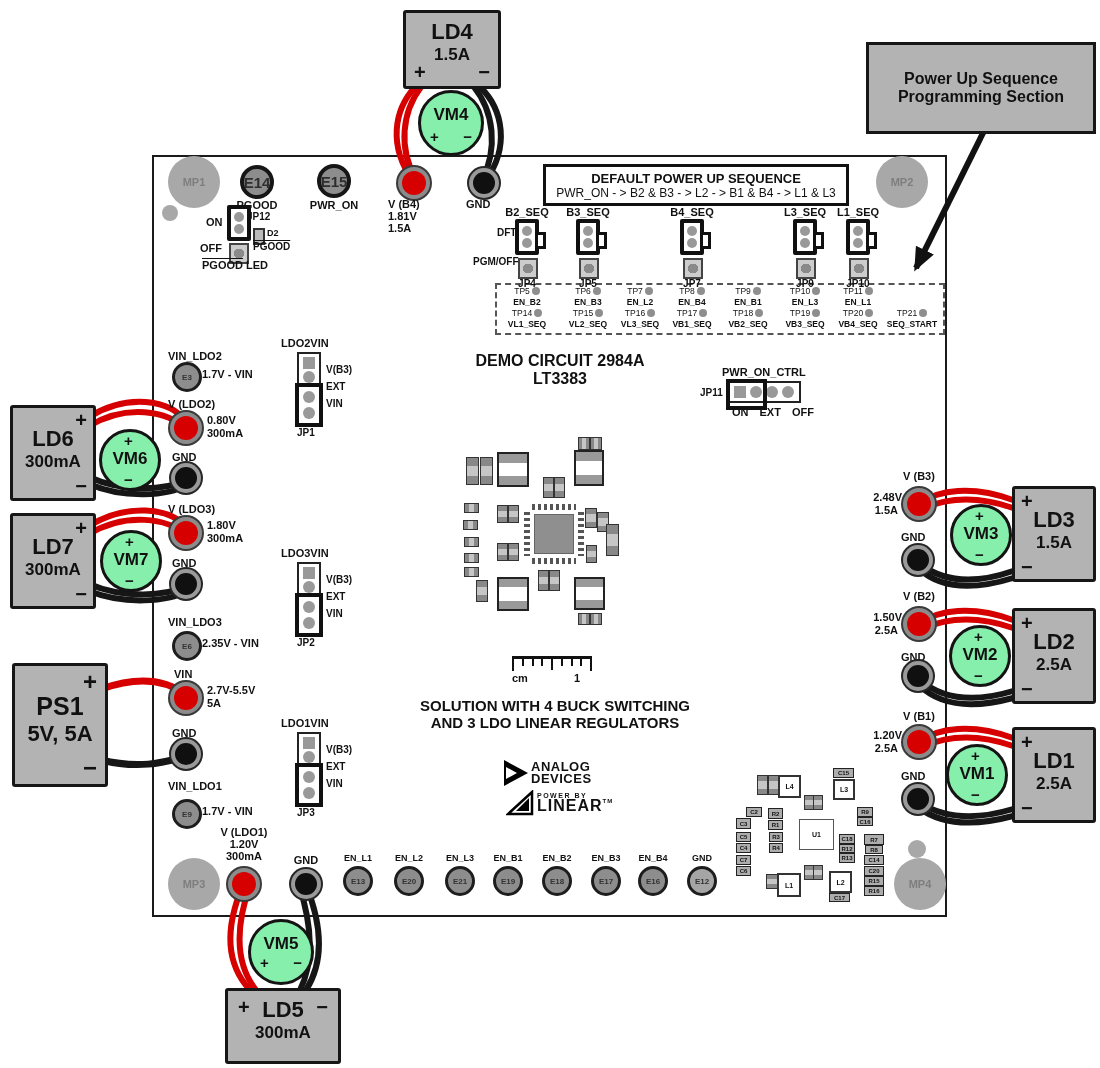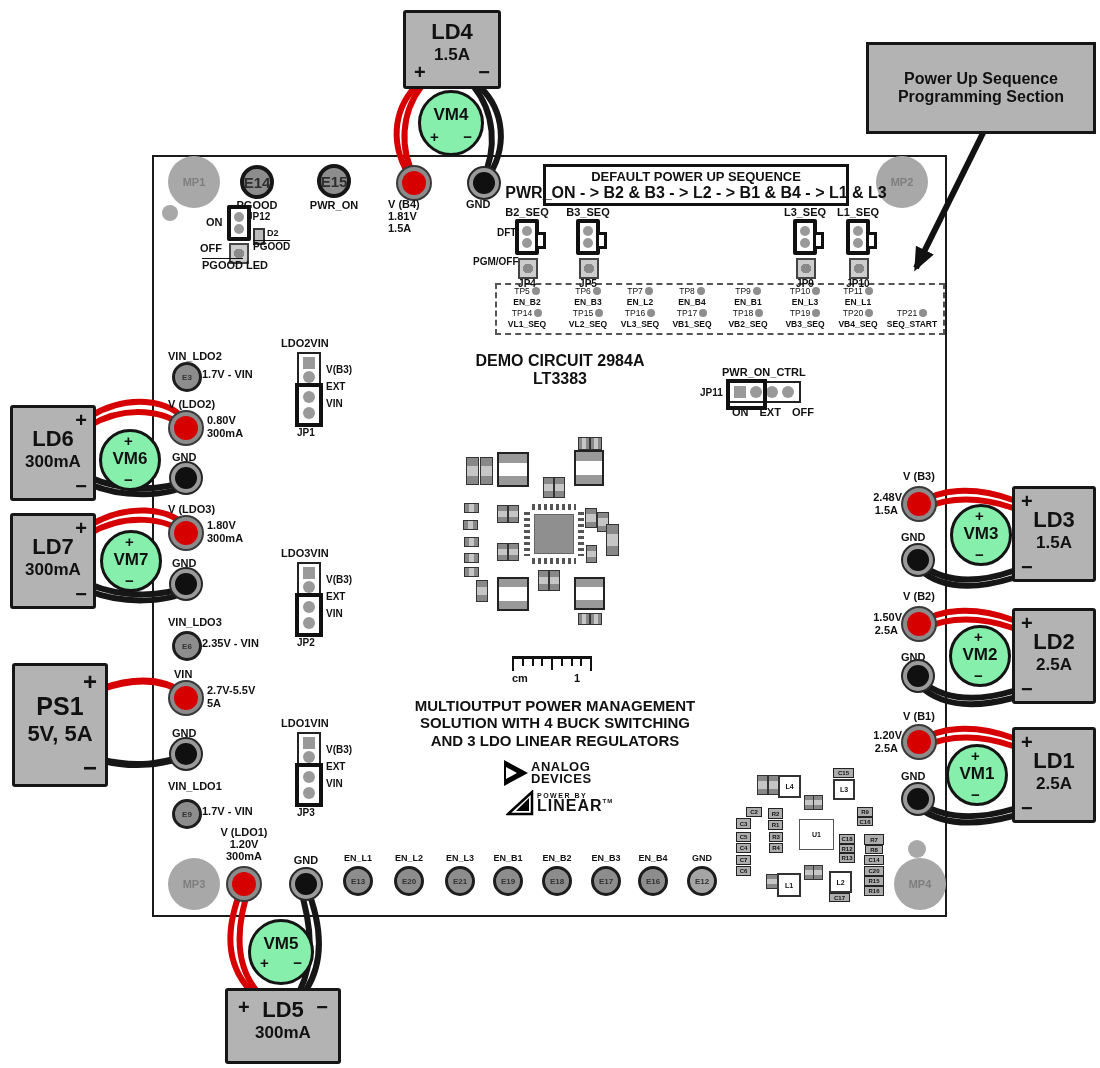--- a/index.html
+++ b/index.html
@@ -4,21 +4,21 @@
 <style>
   html,body{margin:0;padding:0;background:#fff}
   #stage{position:relative;width:1100px;height:1068px;background:#fff;overflow:hidden;
          font-family:"Liberation Sans",sans-serif;color:#111}
   .abs{position:absolute;z-index:4}
   .ctr{text-align:center}
   .b8{font-size:8.5px;font-weight:bold;white-space:nowrap}
   .b9{font-size:9px;font-weight:bold;white-space:nowrap}
   .b10{font-size:10px;font-weight:bold;white-space:nowrap}
   .b11{font-size:11px;font-weight:bold;white-space:nowrap}
-  .b12{font-size:16px;font-weight:bold;white-space:nowrap}
+  .b12{font-size:12px;font-weight:normal;white-space:nowrap}
   .b13{font-size:13px;font-weight:bold;white-space:nowrap}
   .b16{font-size:16px;font-weight:bold;white-space:nowrap}
   .board{position:absolute;left:152px;top:155px;width:791px;height:758px;border:2px solid #1a1a1a;background:#fff;z-index:1}
   .mp{width:52px;height:52px;border-radius:50%;background:#a8a8a8;color:#7e7e7e;font-weight:bold;font-size:11px;
       display:flex;align-items:center;justify-content:center}
   .dot{border-radius:50%;background:#a8a8a8}
   .pad{border-radius:50%}
   .pad.red{width:24px;height:24px;background:#d60000;box-shadow:0 0 0 4px #8b8b8b,0 0 0 6px #3a3a3a}
   .pad.black{width:22px;height:22px;background:#101010;box-shadow:0 0 0 4px #9a9a9a,0 0 0 6px #262626}
   .epad{width:24px;height:24px;border-radius:50%;background:#8d8d8d;border:3px solid #1d1d1d;color:#333;
@@ -202,20 +202,32 @@
     <div class="seqjump">
         <div class="sj-shunt">
           <span class="sj-pin"></span>
           <span class="sj-pin"></span>
           <span class="sj-tab"></span>
         </div>
         <div class="sj-bottom"></div>
       </div>
     <div class="seqjp">JP5</div>
   </div>
+  <div class="abs seqcol" style="left:660px;top:206px">
+    <div class="seqsig">B4_SEQ</div>
+    <div class="seqjump">
+        <div class="sj-shunt">
+          <span class="sj-pin"></span>
+          <span class="sj-pin"></span>
+          <span class="sj-tab"></span>
+        </div>
+        <div class="sj-bottom"></div>
+      </div>
+    <div class="seqjp">JP7</div>
+  </div>
   <div class="abs seqcol" style="left:773px;top:206px">
     <div class="seqsig">L3_SEQ</div>
     <div class="seqjump">
         <div class="sj-shunt">
           <span class="sj-pin"></span>
           <span class="sj-pin"></span>
           <span class="sj-tab"></span>
         </div>
         <div class="sj-bottom"></div>
       </div>
@@ -529,21 +541,20 @@
         <span style="height:7px"></span>
         <span style="height:7px"></span>
       <span style="height:12px"></span>
     </div>
     <div class="ruler-lbls">
         <span>cm</span>
         <span>1</span>
       </div>
   </div>
   <div class="abs ctr" style="left:385px;top:697px;width:340px;line-height:1.15">
-    <div style="font-size:15px;font-weight:bold">MULTIOUTPUT POWER MANAGEMENT</div>
     <div style="font-size:15px;font-weight:bold">SOLUTION WITH 4 BUCK SWITCHING</div>
     <div style="font-size:15px;font-weight:bold">AND 3 LDO LINEAR REGULATORS</div>
   </div>
   <div class="abs" style="left:504px;top:760px">
     <div style="display:flex;align-items:center;gap:3px">
       <div class="adi-tri">
           <div class="adi-tri-in"></div>
         </div>
       <div>
           <div class="logo-t">ANALOG</div>

